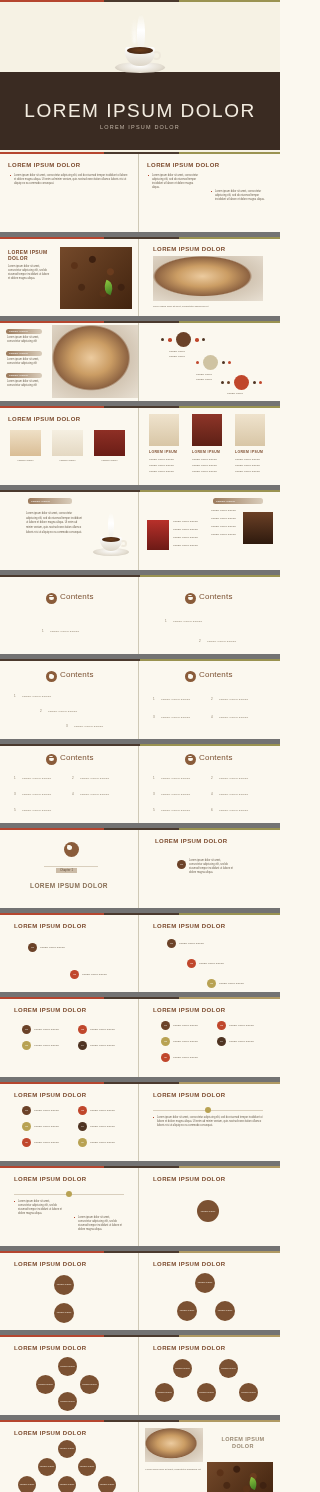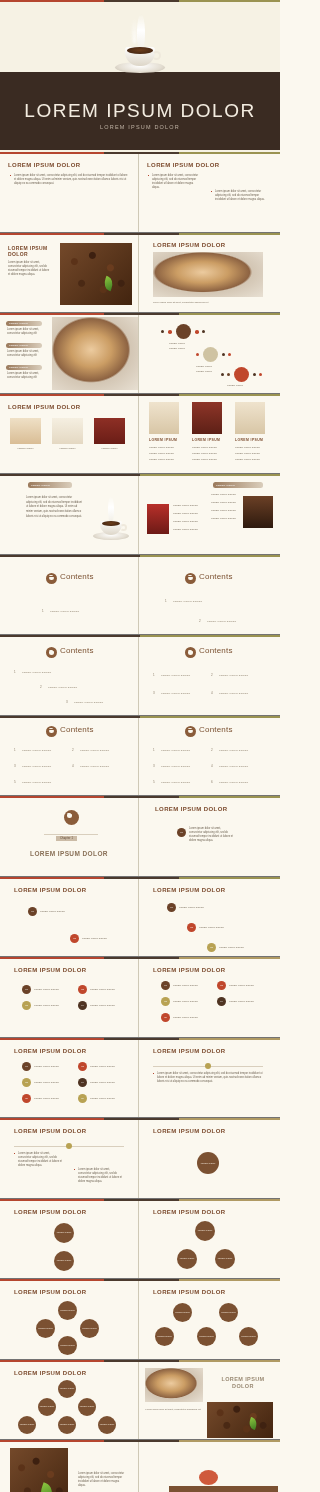--- a/index.html
+++ b/index.html
@@ -24,21 +24,21 @@
   
   .row { display:flex; width:280px; }
   .slide {
     width:139px; height:77.5px;
     background:#fbf8ef;
     position:relative;
     overflow:hidden;
     border-right:1px solid #cfc9b6;
   }
   .slide:last-child { border-right:none; }
-  .row { border-bottom:1px solid #737373; }
+  .row { border-bottom:5px solid #737373; }
 
   
   .h {
     color:#7b4a2d;
     font-size:6px;
     font-weight:bold;
     letter-spacing:.4px;
     position:absolute;
     left:8px; top:8px;
   }

